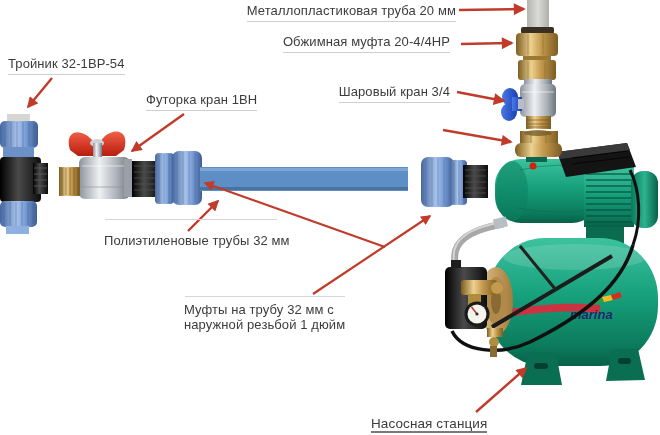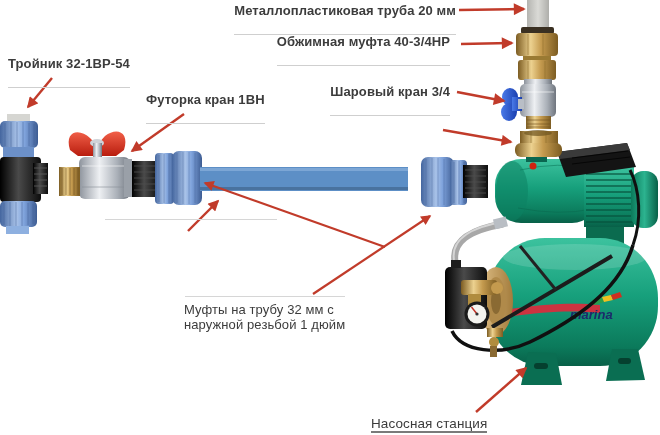--- a/index.html
+++ b/index.html
@@ -1,20 +1,20 @@
 <!DOCTYPE html>
 <html><head>
 <meta charset="utf-8">
 <style>
   html,body{margin:0;padding:0;background:#fff;}
   .stage{position:relative;width:660px;height:435px;background:#fff;overflow:hidden;
          font-family:"Liberation Sans",sans-serif;}
   svg.art{position:absolute;left:0;top:0;}
   .lbl{position:absolute;font-size:13px;color:#3c3c3c;white-space:nowrap;letter-spacing:.1px;}
-  .lbl .u{border-bottom:1px solid #cfcfcf;padding-bottom:16px;font-weight:bold;}
+  .lbl .u{border-bottom:1px solid #cfcfcf;padding-bottom:3px;}
   .hline{position:absolute;height:1px;background:#d6d6d6;}
   #lbl-metal{top:3px;right:204px;}
   #lbl-compression{top:34px;right:210px;}
   #lbl-valve34{top:84px;right:210px;}
   #lbl-futorka{top:124px;right:222px;}
   #lbl-tee{top:56px;left:8px;}
   #lbl-valve1vn{top:92px;left:146px;}
   #lbl-poly{top:233px;left:104px;}
   #lbl-mufty{top:303px;left:184px;white-space:normal;width:202px;line-height:1.12;}
   #lbl-pump{top:416px;left:371px;font-size:13.5px;}
@@ -237,33 +237,35 @@
     <line x1="385" y1="247" x2="205" y2="183" stroke-width="2.2" stroke="#c13b2a"></line>
     <line x1="313" y1="294" x2="430" y2="216" stroke-width="2.2" stroke="#c13b2a"></line>
     <line x1="476" y1="412" x2="526" y2="368" stroke-width="2.4" stroke="#c13b2a"></line>
   </g>
 </svg>
 
 <div class="lbl" id="lbl-metal">
   <span class="u">Металлопластиковая труба 20 мм</span></div>
 
 <div class="lbl" id="lbl-compression">
-  <span class="u">Обжимная муфта 40-3/4НР</span></div>
+  <span class="u">Обжимная муфта 20-4/4НР</span></div>
 
 <div class="lbl" id="lbl-valve34">
   <span class="u">Шаровый кран 3/4</span></div>
 
 
 <div class="lbl" id="lbl-tee">
   <span class="u">Тройник 32-1ВР-54</span></div>
 
 <div class="lbl" id="lbl-valve1vn">
   <span class="u">Футорка кран 1ВН</span></div>
 
 <div class="hline" style="left:105px;top:219px;width:172px"></div>
+<div class="lbl" id="lbl-poly">
+  <span>Полиэтиленовые трубы 32 мм</span></div>
 
 <div class="hline" style="left:185px;top:296px;width:160px"></div>
 <div class="lbl" id="lbl-mufty">
   <span>Муфты на трубу 32 мм с наружной резьбой 1 дюйм</span></div>
 
 <div class="lbl" id="lbl-pump">
   <span class="u2">Насосная станция</span></div>
 
 </div>
 

